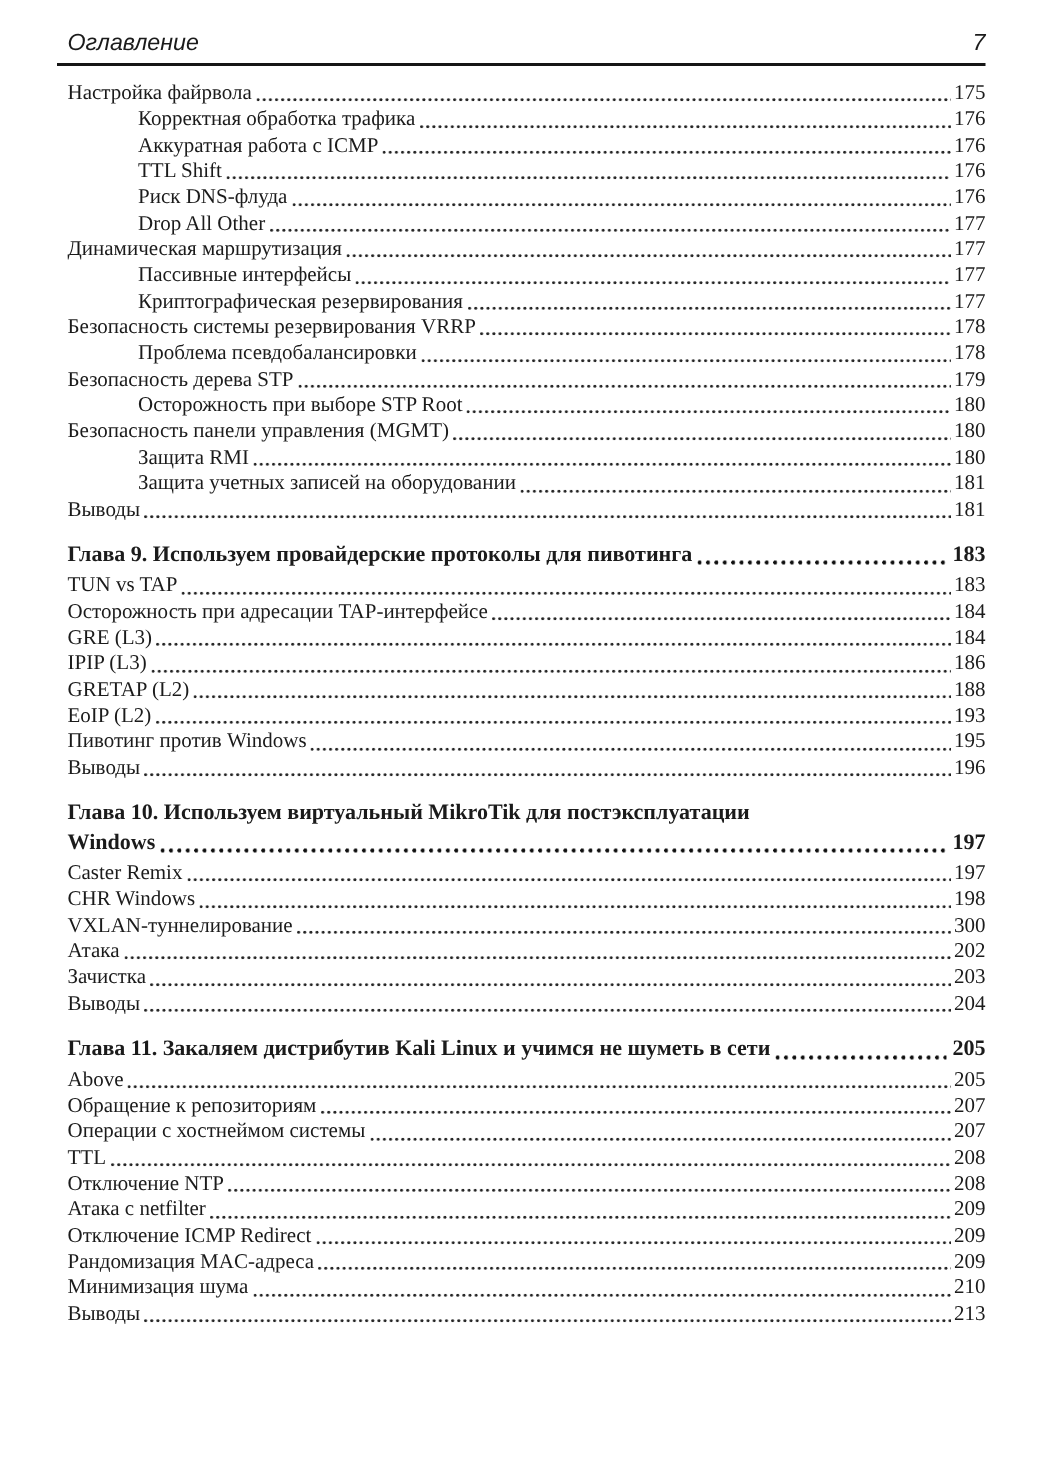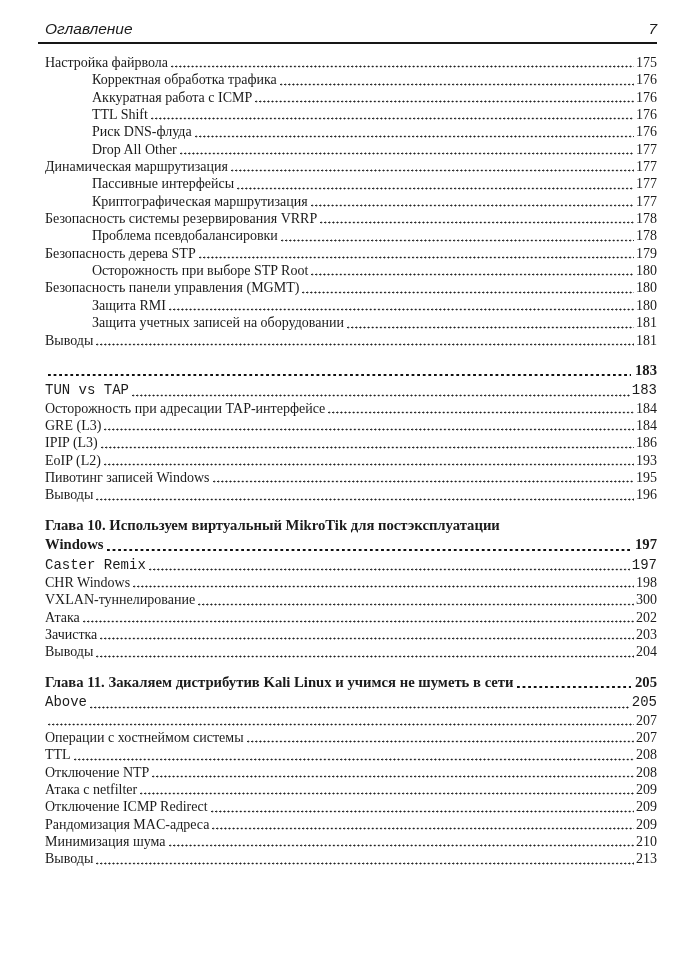--- a/index.html
+++ b/index.html
@@ -69,21 +69,21 @@
     font-size: 14.7px;
     line-height: 19.5px;
   }
   .row.heading .leader::after {
     height: 4px;
     bottom: 3px;
     background-image: radial-gradient(circle at 1.4px 2px, #101010 1.2px, rgba(0,0,0,0) 1.5px);
     background-size: 5.6px 4px;
   }
   .row.heading .pagenum { padding-left: 2px; }
-  .row.heading + .row:not(.heading) { margin-top: 2px; font-family: Liberation Mono, monospace; }
+  .row.heading + .row:not(.heading) { margin-top: 2px; }
 </style>
 </head>
 <body>
 
 <div class="page">
   <div class="running-header">
     <span class="htitle">Оглавление</span>
     <span class="hpage">7</span>
   </div>
   <div class="toc" id="toc-rows">
@@ -122,21 +122,21 @@
           <span class="label">Динамическая маршрутизация</span>
           <span class="leader"></span>
           <span class="pagenum">177</span>
         </div>
         <div class="row l1">
           <span class="label">Пассивные интерфейсы</span>
           <span class="leader"></span>
           <span class="pagenum">177</span>
         </div>
         <div class="row l1">
-          <span class="label">Криптографическая маршрутизация</span>
+          <span class="label">Криптографическая резервирования</span>
           <span class="leader"></span>
           <span class="pagenum">177</span>
         </div>
         <div class="row">
           <span class="label">Безопасность системы резервирования VRRP</span>
           <span class="leader"></span>
           <span class="pagenum">178</span>
         </div>
         <div class="row l1">
           <span class="label">Проблема псевдобалансировки</span>
@@ -169,20 +169,21 @@
           <span class="pagenum">181</span>
         </div>
         <div class="row">
           <span class="label">Выводы</span>
           <span class="leader"></span>
           <span class="pagenum">181</span>
         </div>
       </div>
       <div class="section">
         <div class="row heading">
+          <span class="label">Глава 9. Используем провайдерские протоколы для пивотинга</span>
           <span class="leader"></span>
           <span class="pagenum">183</span>
         </div>
         <div class="row">
           <span class="label">TUN vs TAP</span>
           <span class="leader"></span>
           <span class="pagenum">183</span>
         </div>
         <div class="row">
           <span class="label">Осторожность при адресации TAP-интерфейсе</span>
@@ -193,26 +194,31 @@
           <span class="label">GRE (L3)</span>
           <span class="leader"></span>
           <span class="pagenum">184</span>
         </div>
         <div class="row">
           <span class="label">IPIP (L3)</span>
           <span class="leader"></span>
           <span class="pagenum">186</span>
         </div>
         <div class="row">
+          <span class="label">GRETAP (L2)</span>
+          <span class="leader"></span>
+          <span class="pagenum">188</span>
+        </div>
+        <div class="row">
           <span class="label">EoIP (L2)</span>
           <span class="leader"></span>
           <span class="pagenum">193</span>
         </div>
         <div class="row">
-          <span class="label">Пивотинг записей Windows</span>
+          <span class="label">Пивотинг против Windows</span>
           <span class="leader"></span>
           <span class="pagenum">195</span>
         </div>
         <div class="row">
           <span class="label">Выводы</span>
           <span class="leader"></span>
           <span class="pagenum">196</span>
         </div>
       </div>
       <div class="section">
@@ -260,20 +266,21 @@
           <span class="label">Глава 11. Закаляем дистрибутив Kali Linux и учимся не шуметь в сети</span>
           <span class="leader"></span>
           <span class="pagenum">205</span>
         </div>
         <div class="row">
           <span class="label">Above</span>
           <span class="leader"></span>
           <span class="pagenum">205</span>
         </div>
         <div class="row">
+          <span class="label">Обращение к репозиториям</span>
           <span class="leader"></span>
           <span class="pagenum">207</span>
         </div>
         <div class="row">
           <span class="label">Операции с хостнеймом системы</span>
           <span class="leader"></span>
           <span class="pagenum">207</span>
         </div>
         <div class="row">
           <span class="label">TTL</span>

